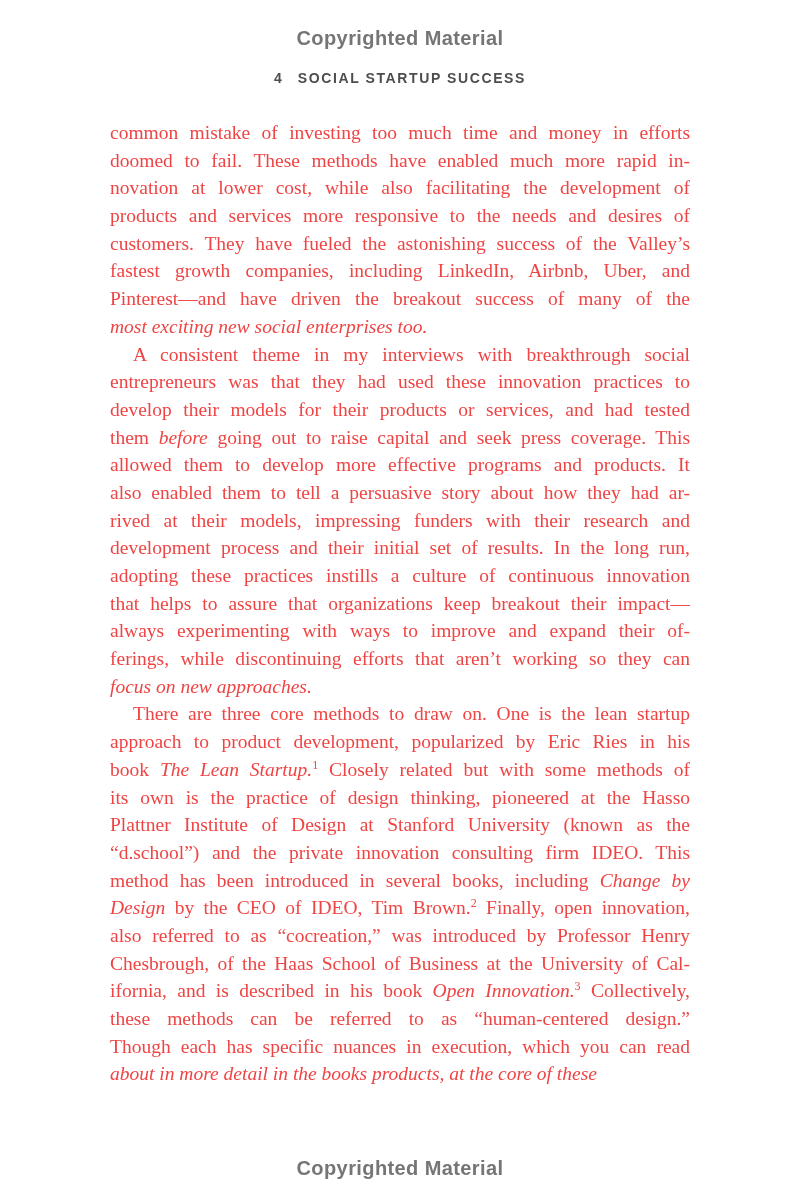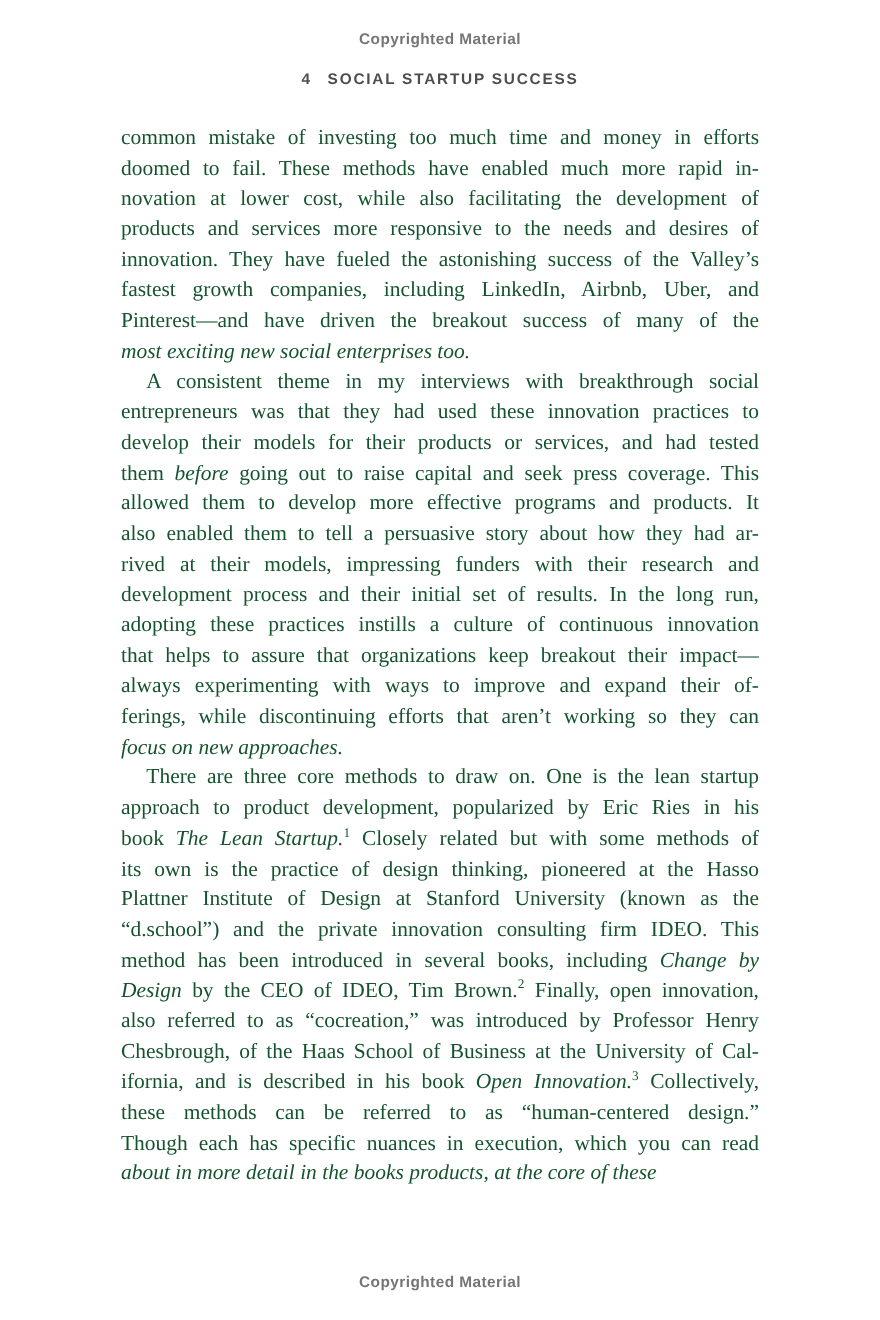--- a/index.html
+++ b/index.html
@@ -9,21 +9,21 @@
   body {
     width: 800px;
     height: 1200px;
     background: #ffffff;
     position: relative;
     overflow: hidden;
     font-family: "Liberation Serif", serif;
   }
   .copyright-note {
     font-family: "Liberation Sans", sans-serif;
-    font-size: 14px;
+    font-size: 20px;
     font-weight: 700;
     color: #757575;
     text-align: center;
     letter-spacing: 0.4px;
   }
   .copyright-top {
     padding-top: 27px;
   }
   .copyright-bottom {
     position: absolute;
@@ -42,21 +42,21 @@
   }
   .running-head .page-num {
     margin-right: 16px;
     letter-spacing: 0;
   }
   .page-body {
     margin: 33px auto 0 110px;
     width: 580px;
     font-size: 19.5px;
     line-height: 27.7px;
-    color: #14532d;
+    color: #ef4444;
   }
   .para {
     margin: 0;
   }
   .line {
     height: 27.7px;
     overflow: hidden;
     text-align: justify;
     text-align-last: justify;
   }
@@ -95,21 +95,21 @@
 <div class="running-head">
   <span class="page-num">4</span><span>SOCIAL STARTUP SUCCESS</span>
 </div>
 
 <main class="page-body">
     <div class="para">
       <div class="line">common mistake of investing too much time and money in efforts</div>
       <div class="line">doomed to fail. These methods have enabled much more rapid in-</div>
       <div class="line">novation at lower cost, while also facilitating the development of</div>
       <div class="line">products and services more responsive to the needs and desires of</div>
-      <div class="line">innovation. They have fueled the astonishing success of the Valley’s</div>
+      <div class="line">customers. They have fueled the astonishing success of the Valley’s</div>
       <div class="line">fastest growth companies, including LinkedIn, Airbnb, Uber, and</div>
       <div class="line">Pinterest—and have driven the breakout success of many of the</div>
       <div class="line last">most exciting new social enterprises too.</div>
     </div>
     <div class="para">
       <div class="line indent">A consistent theme in my interviews with breakthrough social</div>
       <div class="line">entrepreneurs was that they had used these innovation practices to</div>
       <div class="line">develop their models for their products or services, and had tested</div>
       <div class="line">them <i>before</i> going out to raise capital and seek press coverage. This</div>
       <div class="line">allowed them to develop more effective programs and products. It</div>

